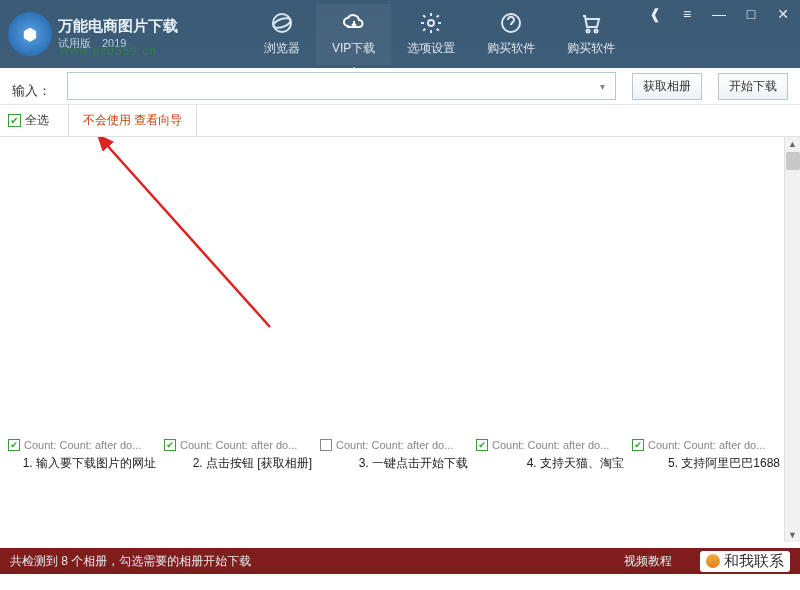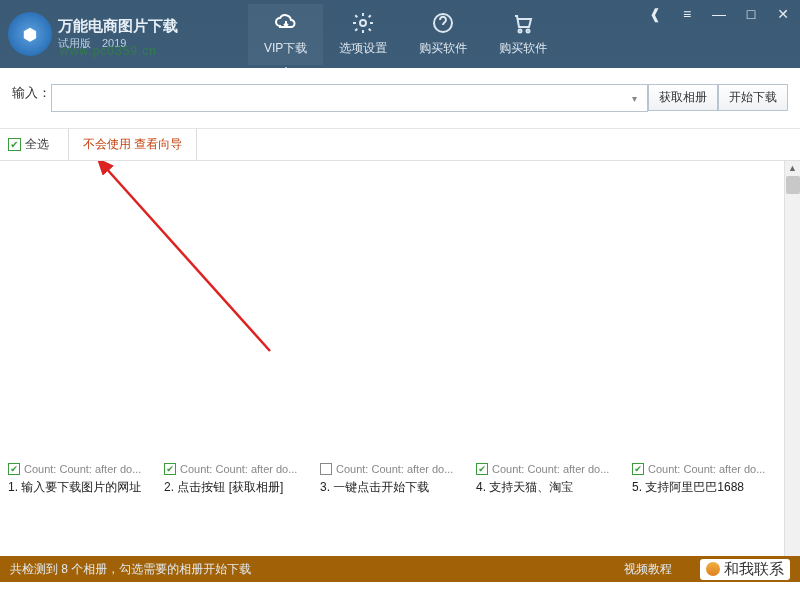--- a/index.html
+++ b/index.html
@@ -14,21 +14,21 @@
 
 .nav { display: flex; gap: 0; margin-left: 10px; }
 .nav-item { display: flex; flex-direction: column; align-items: center; padding: 6px 16px 8px; font-size: 12px; cursor: pointer; color: #dce6ee; position:relative; }
 .nav-item.active { background: rgba(255,255,255,0.06); }
 .nav-item.active::after { content:''; position:absolute; bottom:-8px; left:50%; transform:translateX(-50%); border:6px solid transparent; border-bottom-color:#fff; }
 .nav-icon { width: 26px; height: 26px; margin-bottom: 4px; display:flex; align-items:center; justify-content:center; }
 
 .win-controls { position: absolute; right: 8px; top: 6px; display: flex; gap: 14px; color: #e5edf3; font-size: 14px; }
 .win-controls span { cursor: pointer; width:18px; text-align:center; }
 
-.input-bar { display: flex; align-items: flex-start; padding: 16px 12px; gap: 0; border-bottom:1px solid #e5e5e5; }
+.input-bar { display: flex; align-items: flex-end; padding: 4px 12px; gap: 16px; border-bottom:1px solid #e5e5e5; }
 .input-label { font-size: 13px; color: #333; }
 .input-box { flex: 1; border: 1px solid #b8c4d0; height: 28px; display:flex; align-items:center; padding:0 6px; background:#fff; position:relative; }
 .input-box input { border:none; outline:none; flex:1; font-size:13px; }
 .dropdown-arrow { color:#888; font-size:10px; padding:0 4px; cursor:pointer; }
 .btn { border: 1px solid #b8c4d0; background: linear-gradient(#fefefe,#eff2f5); height: 27px; padding: 0 10px; font-size: 12px; cursor: pointer; color:#333; }
 
 .toolbar2 { display:flex; align-items:center; height:32px; border-bottom:1px solid #e0e0e0; padding:0 8px; font-size:12px; }
 .check-all { display:flex; align-items:center; gap:4px; color:#333; cursor:pointer; width:60px; }
 .check-all .cb { width:13px; height:13px; border:1px solid #3a9c3a; background:#fff; display:flex; align-items:center; justify-content:center; color:#3a9c3a; font-size:10px; }
 .guide-link { color:#c2410c; padding:0 14px; border-left:1px solid #ddd; border-right:1px solid #ddd; height:100%; display:flex; align-items:center; cursor:pointer; }
@@ -38,41 +38,50 @@
 .scroll-thumb { background:#c8c8c8; width:14px; margin:1px; border-radius:2px; }
 .scroll-arrow { text-align:center; font-size:9px; color:#666; padding:2px 0; cursor:pointer; }
 
 .arrow-overlay { position:absolute; left:90px; top:0; pointer-events:none; }
 
 .thumbs { position:absolute; bottom:70px; left:8px; right:20px; display:flex; gap:8px; }
 .thumb { width: 150px; font-size: 12px; color:#333; }
 .thumb-check { display:flex; align-items:center; gap:4px; color:#888; font-size:11px; white-space:nowrap; overflow:hidden; }
 .thumb-check .cb { width:12px; height:12px; border:1px solid #3a9c3a; display:flex; align-items:center; justify-content:center; font-size:9px; color:#3a9c3a; flex-shrink:0; }
 .thumb-check .cb.unchecked { border-color:#888; color:transparent; }
-.thumb-caption { margin-top:4px; color:#222; font-size:12px; white-space:nowrap; overflow:hidden; }
-
-.footer { position:absolute; bottom:8px; left:0; right:0; height:26px; background:#a16207; color:#e2e9ef; font-size:12px; display:flex; align-items:center; padding:0 10px; }
+.thumb-caption { margin-top:4px; color:#222; font-size:12px; white-space:nowrap; overflow:hidden;text-align:right; }
+
+.footer { position:absolute; bottom:16px; left:0; right:0; height:26px; background:#7f1d1d; color:#e2e9ef; font-size:12px; display:flex; align-items:center; padding:0 10px; }
 .footer .right { margin-left:auto; display:flex; align-items:center; gap:28px; }
 .contact { display:flex; align-items:center; gap:4px; background:#fff; color:#333; padding:1px 6px; border-radius:3px; font-size:15px; cursor:pointer; }
 .contact-icon { width:14px; height:14px; border-radius:50%; background:linear-gradient(#f0b040,#e08020); display:inline-block; }
 </style>
 </head>
 <body>
 
 <div class="header">
   <div class="logo-area">
     <div class="logo-icon">⬢</div>
     <div>
       <div class="app-title">万能电商图片下载</div>
       <div class="app-sub">试用版　2019</div>
     </div>
     <div class="watermark">www.pc0359.cn</div>
   </div>
 
   <div class="nav">
+    <div class="nav-item">
+      <span class="nav-icon">
+        <svg width="24" height="24" viewBox="0 0 24 24">
+            <circle cx="12" cy="12" r="9" fill="none" stroke="#dce6ee" stroke-width="2"></circle>
+            <ellipse cx="12" cy="12" rx="9" ry="4" fill="none" stroke="#dce6ee" stroke-width="2" transform="rotate(-20 12 12)"></ellipse>
+          </svg>
+      </span>
+      <span>浏览器</span>
+    </div>
     <div class="nav-item active">
       <span class="nav-icon">
         <svg width="24" height="24" viewBox="0 0 24 24" fill="#fff">
             <path d="M6 15a4 4 0 010-8 6 6 0 0111 2 3.5 3.5 0 010 7H6z" fill="none" stroke="#fff" stroke-width="2"></path>
             <path d="M12 10v5m-2-2l2 2 2-2" fill="none" stroke="#fff" stroke-width="2"></path>
           </svg>
       </span>
       <span>VIP下载</span>
     </div>
     <div class="nav-item">

